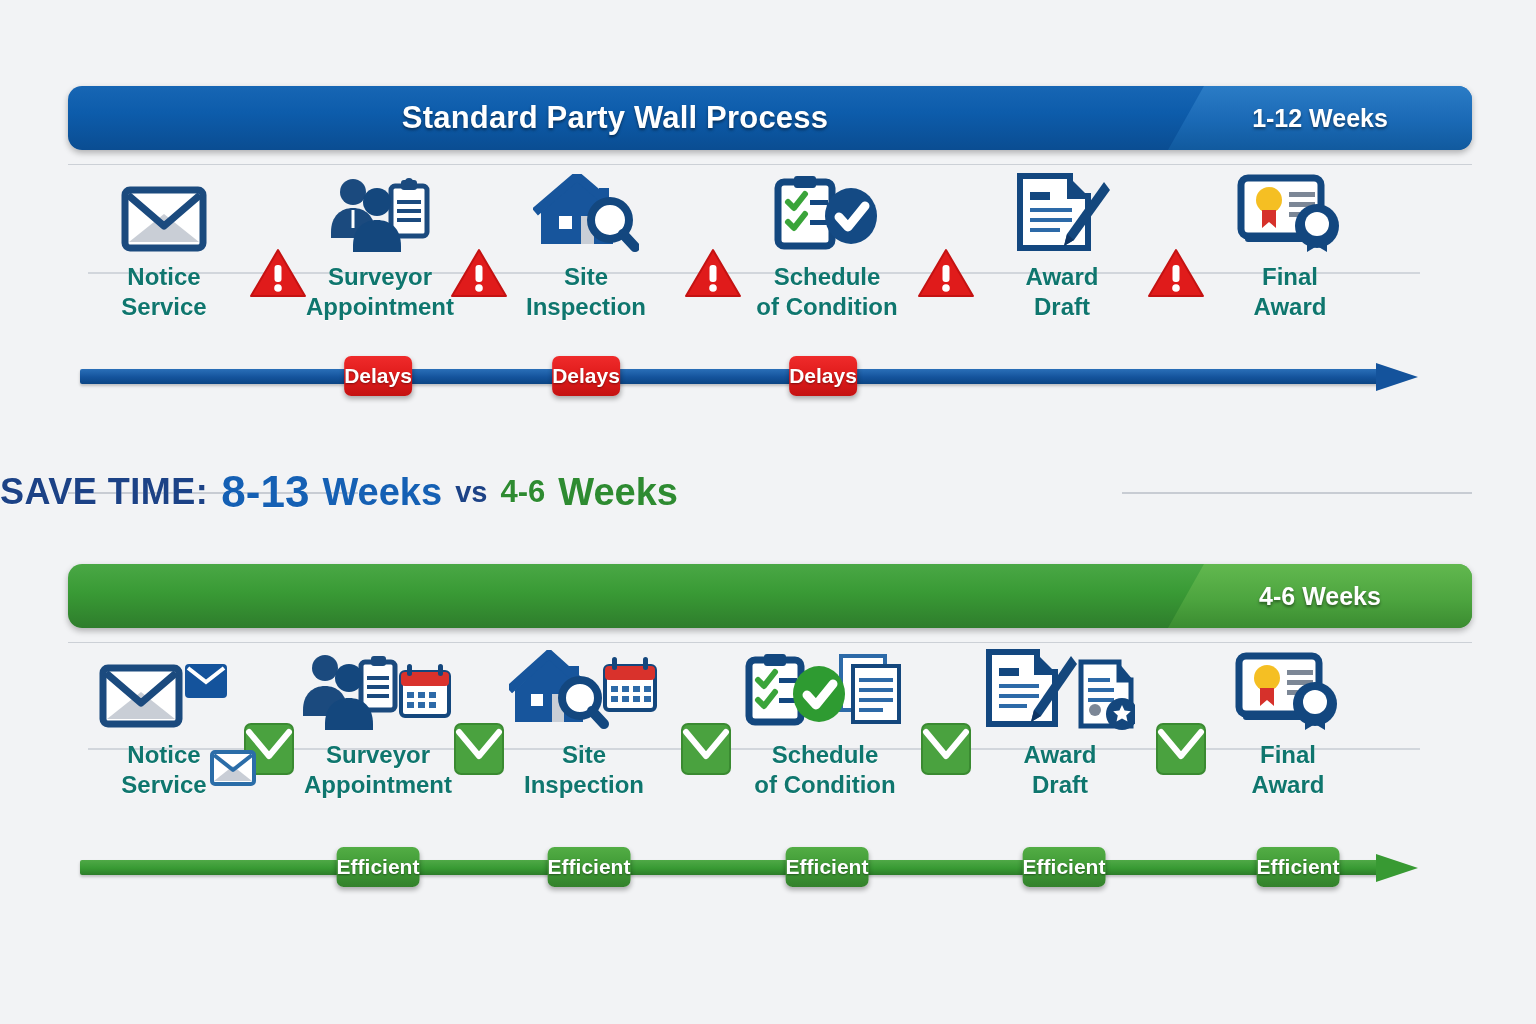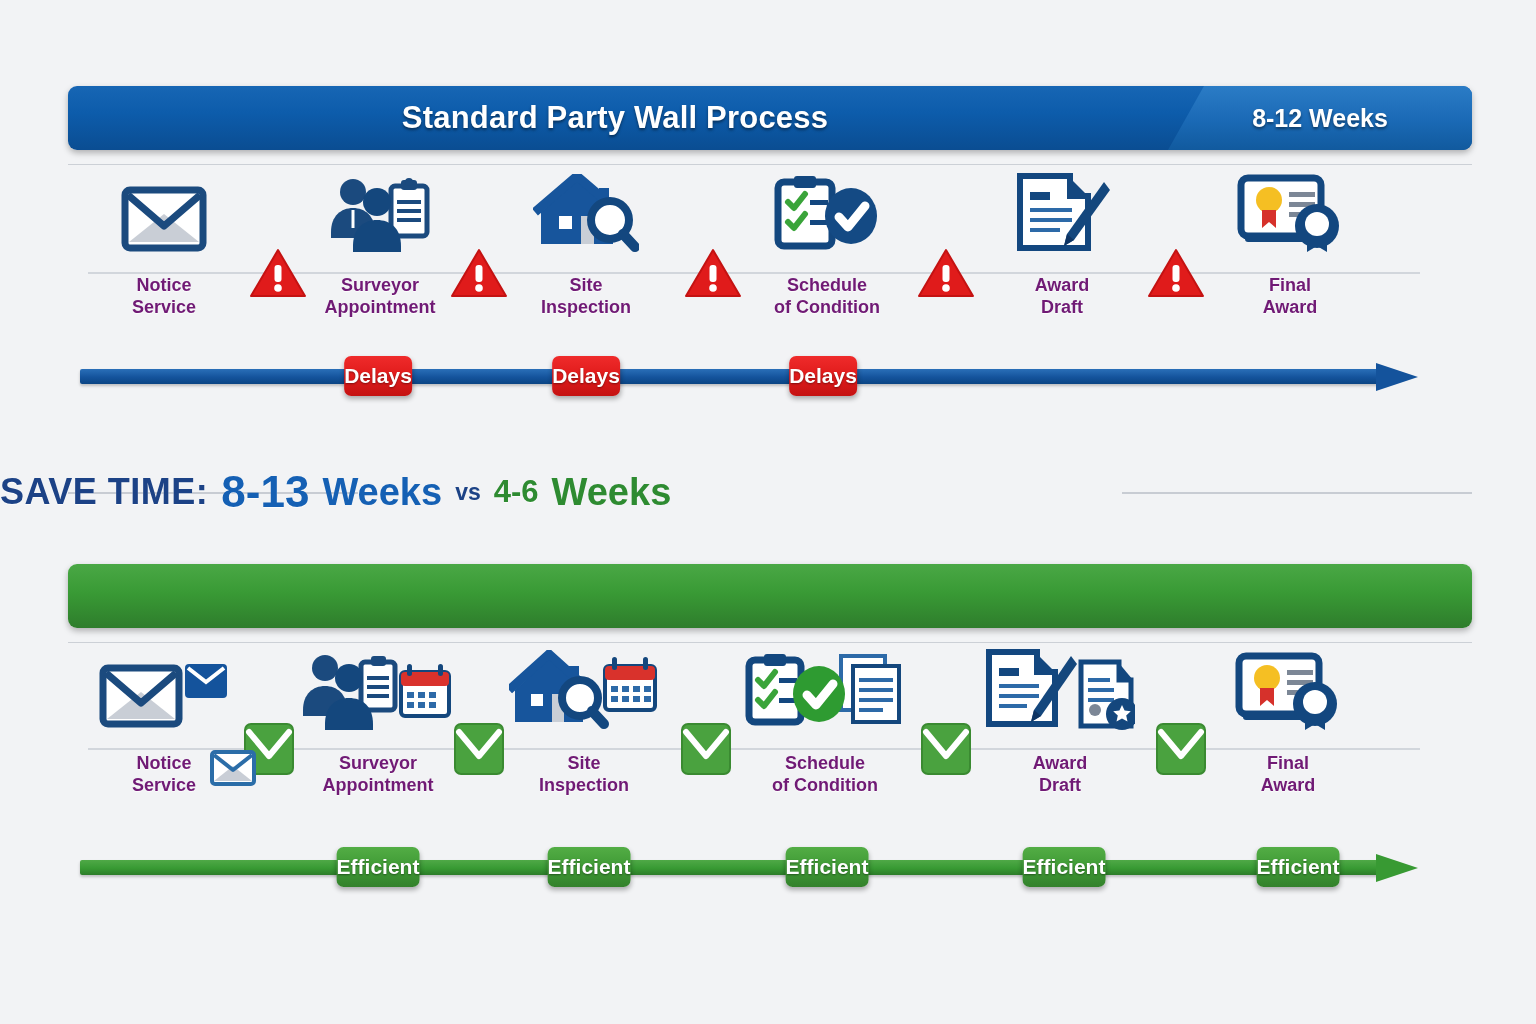--- a/index.html
+++ b/index.html
@@ -8,21 +8,21 @@
     background:#f2f3f5;
     font-family:"Liberation Sans", sans-serif;
     overflow:hidden;
     position:relative;
   }
   .canvas{position:absolute;inset:0;}
 
   
   .bar{
     position:absolute;left:68px;width:1404px;height:64px;
-    border-radius:9px;overflow:hidden;
+    border-radius:14px;overflow:hidden;
     box-shadow:0 3px 6px rgba(0,0,0,.28);
   }
   .bar-blue{top:86px;background:linear-gradient(180deg,#1766b4 0%,#0d5cab 42%,#0a4d92 100%);}
   .bar-green{top:564px;background:linear-gradient(180deg,#4aa845 0%,#399a35 45%,#2e7d2c 100%);}
   .bar-title{
     position:absolute;left:0;right:310px;top:0;bottom:0;
     display:flex;align-items:center;justify-content:center;
     color:#ffffff;font-size:31px;font-weight:bold;
     letter-spacing:.2px;
     text-shadow:0 2px 3px rgba(0,0,0,.45);
@@ -48,22 +48,22 @@
   .sec-bot{top:648px;height:240px;}
 
   
   .baseline{position:absolute;left:88px;width:1332px;height:2px;background:#d2d6dc;}
 
   
   .step{position:absolute;width:180px;text-align:center;}
   .step-icon{height:82px;display:flex;align-items:flex-end;justify-content:center;}
   .step-icon svg{display:block;}
   .step-label{
-    margin-top:22px;
-    color:#701a75;font-size:18px;font-weight:bold;line-height:1.24;
+    margin-top:10px;
+    color:#0f766e;font-size:24px;font-weight:bold;line-height:1.24;
     text-shadow:0 1px 1px rgba(255,255,255,.9);
   }
 
   
   .marker{position:absolute;}
 
   
   .arrowline{position:absolute;left:80px;width:1340px;height:22px;}
   .arrowline .shaft{
     position:absolute;left:0;top:4px;height:15px;width:1308px;border-radius:2px;
@@ -97,33 +97,33 @@
   .savetext{
     position:absolute;left:0;right:0;top:0;height:80px;
     display:flex;align-items:center;gap:13px;
     white-space:nowrap;
   }
   .st-lead{color:#1c4286;font-size:36px;font-weight:bold;letter-spacing:.5px;
     text-shadow:0 1px 1px rgba(255,255,255,.8);}
   .st-blue{color:#1560b4;font-size:44px;font-weight:bold;
     text-shadow:0 1px 1px rgba(255,255,255,.8);}
   .st-blue-w{color:#1560b4;font-size:38px;font-weight:bold;}
-  .st-vs{color:#1c4286;font-size:23px;font-weight:bold;}
+  .st-vs{color:#1c4286;font-size:29px;font-weight:bold;}
   .st-green{color:#2e8b31;font-size:31px;font-weight:bold;
     text-shadow:0 1px 1px rgba(255,255,255,.8);}
   .st-green-w{color:#2e8b31;font-size:38px;font-weight:bold;}
 </style>
 </head>
 <body>
 
 <div class="canvas">
 
   <div class="bar bar-blue">
     <div class="bar-title">Standard Party Wall Process</div>
-    <div class="bar-badge">8-12 Weeks</div>
+    <div class="bar-badge">1-12 Weeks</div>
   </div>
   <div class="rule r1"></div>
 
   <div class="section sec-top">
     <div class="baseline" style="top:102px"></div>
 
     <div class="step" style="left:74px;top:0">
       <div class="step-icon">
         <svg width="86" height="66" viewBox="0 0 86 66">
           <rect x="4" y="4" width="78" height="58" rx="5" fill="#ffffff" stroke="#1b4a7e" stroke-width="7"></rect>
@@ -298,20 +298,21 @@
       <span class="st-lead">SAVE TIME:</span>
       <span class="st-blue">8-13</span>
       <span class="st-blue-w">Weeks</span>
       <span class="st-vs">vs</span>
       <span class="st-green">4-6</span>
       <span class="st-green-w">Weeks</span>
     </div>
   </div>
 
   <div class="bar bar-green">
+    <div class="bar-badge">4-6 Weeks</div>
   </div>
   <div class="rule r2"></div>
 
   <div class="section sec-bot">
     <div class="baseline" style="top:100px"></div>
 
     <div class="step" style="left:74px;top:0">
       <div class="step-icon">
         <svg width="130" height="70" viewBox="0 0 130 70">
           <rect x="4" y="8" width="76" height="56" rx="5" fill="#ffffff" stroke="#1b4a7e" stroke-width="7"></rect>

